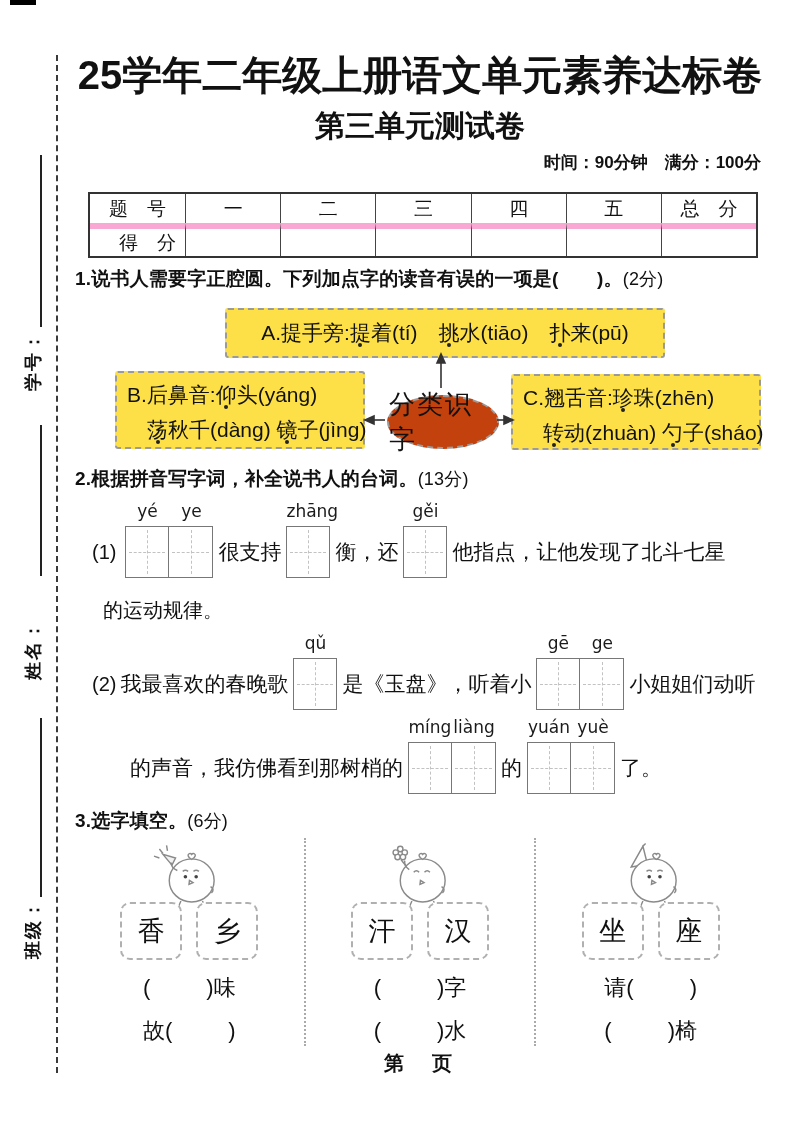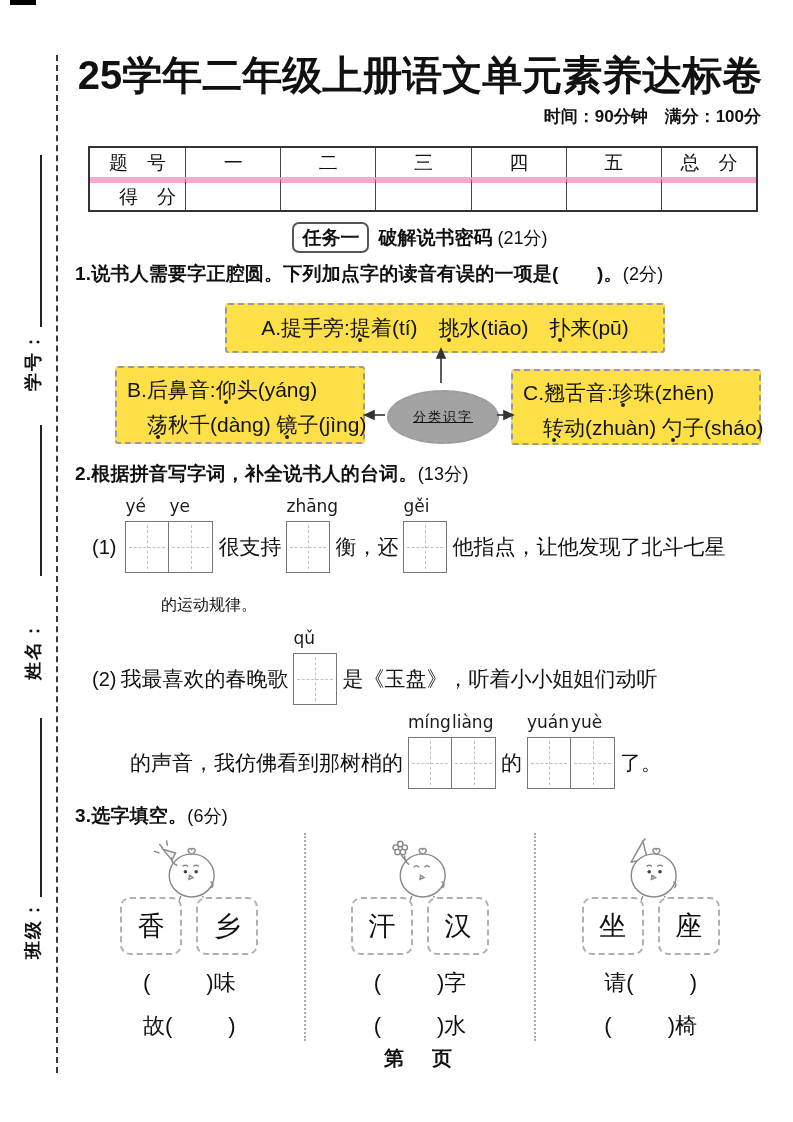--- a/index.html
+++ b/index.html
@@ -39,36 +39,36 @@
   .diagram{position:relative;height:158px;margin-top:8px;}
   .opt-box{position:absolute;border:2px dashed #9a9a9a;border-radius:3px;font-size:21px;background:#fde047;box-sizing:border-box;}
   .opt-a{left:150px;top:8px;width:440px;height:50px;display:flex;align-items:center;justify-content:center;}
   .opt-b{left:40px;top:71px;width:250px;height:78px;padding:4px 0 0 10px;}
   .opt-c{left:436px;top:74px;width:250px;height:76px;padding:4px 0 0 10px;}
   .opt-line{line-height:35px;white-space:pre;}
   .opt-line.indent{padding-left:20px;}
   .dotted{position:relative;}
   .dotted::after{content:"";position:absolute;left:50%;margin-left:-2px;bottom:-3px;width:4px;height:4px;border-radius:50%;background:#222;}
   .hub{position:absolute;left:312px;top:95px;width:108px;height:50px;border:2px dashed #9a9a9a;border-radius:50%;
-       display:flex;align-items:center;justify-content:center;font-size:13px;letter-spacing:2px;background:#a3a3a3;text-decoration:underline;}
+       display:flex;align-items:center;justify-content:center;font-size:26px;letter-spacing:2px;background:#c2410c;}
   .arrows{position:absolute;left:0;top:0;width:690px;height:158px;pointer-events:none;}
   
   .q-line{display:flex;align-items:center;margin-left:17px;}
   .q-line.indent2{margin-left:55px;}
   .q-kai{font-size:21px;white-space:pre;}
   .q-label{font-size:20px;margin-right:4px;}
   .box-group{display:inline-flex;position:relative;margin:0 5px;}
   .pinyin-row{position:absolute;top:-25px;left:0;right:0;display:flex;font-size:17px;color:#1a1a1a;
               font-family:"DejaVu Sans",sans-serif;}
-  .pinyin-row span{flex:1;}
+  .pinyin-row span{flex:1;text-align:center;}
   .w-cell{width:44px;height:52px;border:1.5px solid #777;position:relative;background:#fff;box-sizing:border-box;}
   .w-cell + .w-cell{border-left:none;}
   .w-cell::before{content:"";position:absolute;top:3px;bottom:3px;left:50%;border-left:1px dashed #c2c2c2;}
   .w-cell::after{content:"";position:absolute;left:3px;right:3px;top:50%;border-top:1px dashed #c2c2c2;}
-  .cont-line{font-size:16px;margin:18px 0 0 86px;line-height:28px;}
+  .cont-line{font-size:20px;margin:18px 0 0 28px;line-height:28px;}
   
   .q3-wrap{display:flex;margin-top:4px;}
   .q3-col{flex:1;display:flex;flex-direction:column;align-items:center;padding-top:2px;box-sizing:border-box;}
   .q3-col + .q3-col{border-left:2px dotted #aaa;}
   .bird{display:block;}
   .char-row{display:flex;gap:14px;margin-top:-8px;}
   .char-card{width:58px;height:54px;border:2.5px dashed #b0b0b0;border-radius:10px;display:flex;
              align-items:center;justify-content:center;font-size:27px;background:#fff;}
   .fill-line{font-size:22px;margin-top:13px;white-space:pre;line-height:30px;}
   .fill-gap{display:inline-block;width:56px;}
@@ -82,44 +82,40 @@
   <div class="seal-line"></div>
   <div class="m-line l1"></div>
   <div class="m-line l2"></div>
   <div class="m-line l3"></div>
   <div class="m-label sid">学号：</div>
   <div class="m-label snm">姓名：</div>
   <div class="m-label scl">班级：</div>
 
   <div id="content">
     <div class="title">25学年二年级上册语文单元素养达标卷</div>
+    <div class="subtitle">第三单元测试卷</div>
     <div class="exam-info">时间：90分钟　满分：100分</div>
 
     <div id="score-table">
         <div class="st-cell c0">题　号</div>
         <div class="st-cell ">一</div>
         <div class="st-cell ">二</div>
         <div class="st-cell ">三</div>
         <div class="st-cell ">四</div>
         <div class="st-cell ">五</div>
         <div class="st-cell ">总　分</div>
         <div class="st-cell r2 c0">得　分</div>
         <div class="st-cell r2"></div>
         <div class="st-cell r2"></div>
         <div class="st-cell r2"></div>
         <div class="st-cell r2"></div>
         <div class="st-cell r2"></div>
         <div class="st-cell r2"></div>
       </div>
 
-    <div class="task-row">
-      <span class="badge">任务一</span>
-      <span class="task-title">破解说书密码</span>
-      <span class="task-pts">(21分)</span>
-    </div>
 
     <div class="q-stem">
       <span>1.说书人需要字正腔圆。下列加点字的读音有误的一项是(　　)。</span><span class="pts">(2分)</span>
     </div>
 
     <div class="diagram">
       <div class="opt-box opt-a">
         <span><span>A.提手旁:</span><span class="dotted">提</span><span>着(tí)　</span><span class="dotted">挑</span><span>水(tiāo)　</span><span class="dotted">扑</span><span>来(pū)</span></span>
       </div>
       <div class="opt-box opt-b">
@@ -177,20 +173,28 @@
     <div class="q-line" style="margin-top:34px;">
         <span class="q-label">(2)</span>
         <span class="q-kai">我最喜欢的春晚歌</span>
         <span class="box-group">
           <span class="pinyin-row">
             <span>qǔ</span>
           </span>
           <span class="w-cell"></span>
         </span>
         <span class="q-kai">是《玉盘》，听着小</span>
+        <span class="box-group">
+          <span class="pinyin-row">
+            <span>gē</span>
+            <span>ge</span>
+          </span>
+          <span class="w-cell"></span>
+          <span class="w-cell"></span>
+        </span>
         <span class="q-kai">小姐姐们动听</span>
       </div>
     <div class="q-line indent2" style="margin-top:32px;">
         <span class="q-kai">的声音，我仿佛看到那</span>
         <span class="q-kai">树梢的</span>
         <span class="box-group">
           <span class="pinyin-row">
             <span>míng</span>
             <span>liàng</span>
           </span>

